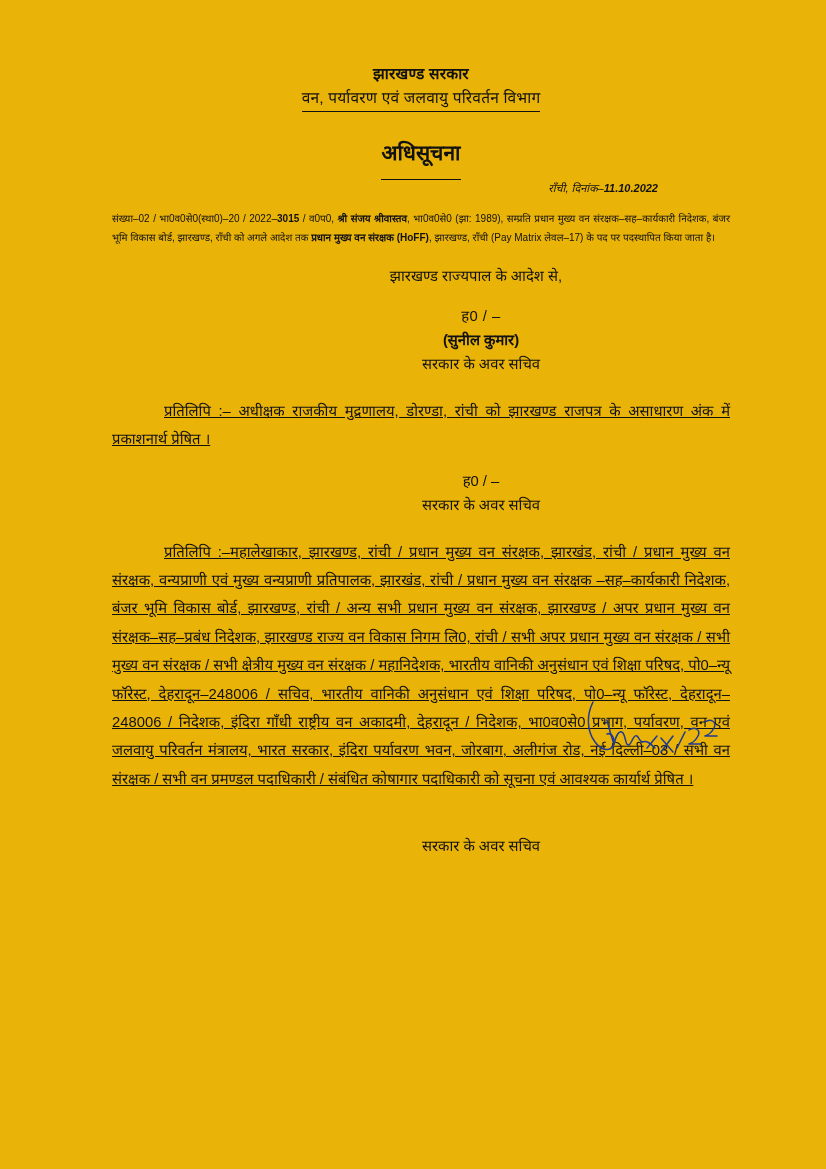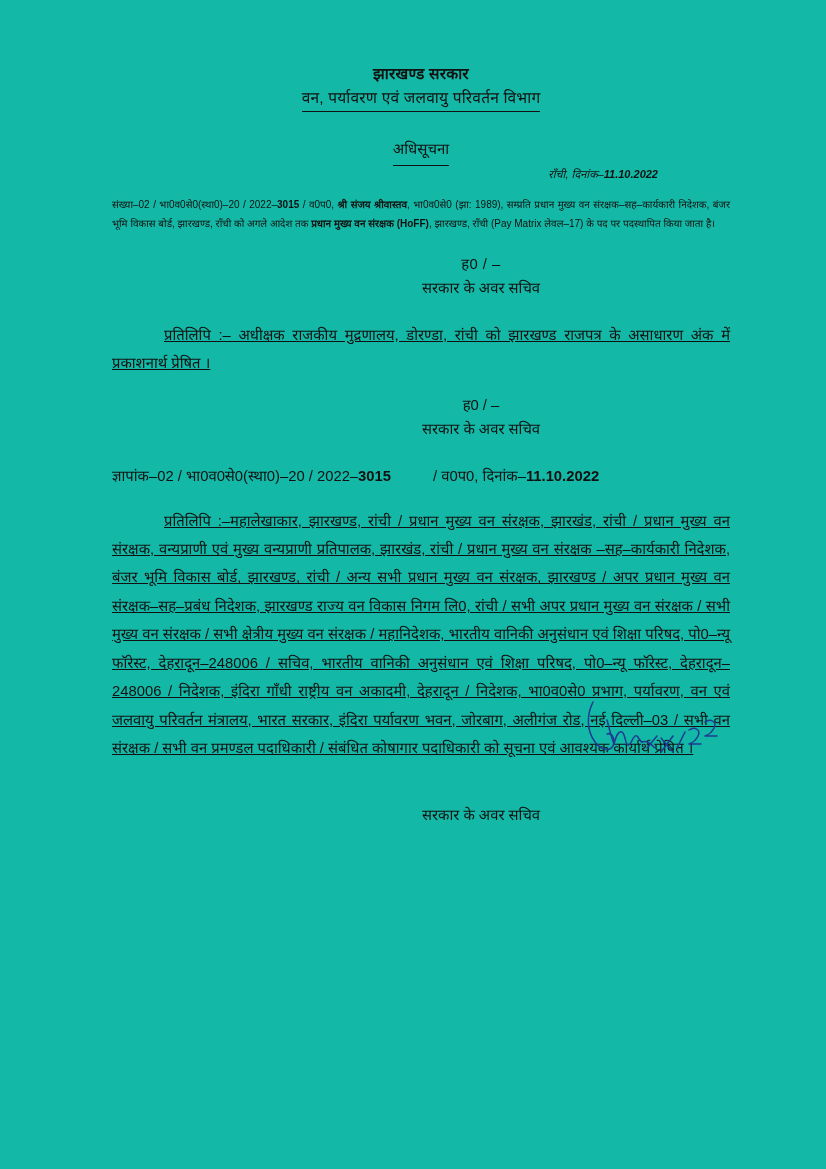--- a/index.html
+++ b/index.html
@@ -10,21 +10,21 @@
   }
   body {
     font-family: "Liberation Sans", "DejaVu Sans", sans-serif;
     color: #111111;
   }
   .page {
     position: relative;
     width: 826px;
     height: 1169px;
     margin: 0 auto;
-    background: #14b8a6;
+    background: #eab308;
     overflow: hidden;
     box-sizing: border-box;
   }
   .sheet {
     position: absolute;
     left: 0;
     top: 0;
     width: 826px;
     height: 1169px;
     padding: 52px 96px 0 112px;
@@ -50,25 +50,25 @@
     display: inline-block;
     border-bottom: 1.6px solid #111;
     padding-bottom: 1px;
     margin-top: 1px;
   }
   .notif-heading {
     text-align: center;
     margin-top: 26px;
   }
   .notif-heading span {
-    font-size: 15px;
-    font-weight: 400;
+    font-size: 21px;
+    font-weight: 700;
     display: inline-block;
     border-bottom: 1.6px solid #111;
-    padding-bottom: 7px;
+    padding-bottom: 13px;
   }
 
   .place-date {
     text-align: right;
     font-size: 11px;
     margin-top: 0;
     padding-right: 72px;
     font-weight: 500;
     font-style: italic;
   }
@@ -164,37 +164,38 @@
     </div>
 
     <div class="place-date">
       <span>राँची, दिनांक–</span><b>11.10.2022</b>
     </div>
 
     <div class="body-block">
       <p><span>संख्या–02 / भा0व0से0(स्था0)–20 / 2022–</span><span class="strong">3015</span><span> / व0प0, </span><span class="strong">श्री संजय श्रीवास्तव</span><span>, भा0व0से0 (झा: 1989), सम्प्रति प्रधान मुख्य वन संरक्षक–सह–कार्यकारी निदेशक, बंजर भूमि विकास बोर्ड, झारखण्ड, राँची को अगले आदेश तक </span><span class="strong">प्रधान मुख्य वन संरक्षक (HoFF)</span><span>, झारखण्ड, राँची (Pay Matrix लेवल–17) के पद पर पदस्थापित किया जाता है।</span></p>
     </div>
 
+    <div class="order-by">झारखण्ड राज्यपाल के आदेश से,</div>
 
     <div class="sig-block">
       <div class="ha">ह0 / –</div>
+      <div class="name">(सुनील कुमार)</div>
       <div>सरकार के अवर सचिव</div>
     </div>
 
     <div class="memo">
       <div class="memo-body"><span class="indent"></span><span>प्रतिलिपि :– अधीक्षक राजकीय मुद्रणालय, डोरण्डा, रांची को झारखण्ड राजपत्र के असाधारण अंक में प्रकाशनार्थ प्रेषित ।</span></div>
     </div>
 
     <div class="ha-center">
       <div>ह0 / –</div>
       <div>सरकार के अवर सचिव</div>
     </div>
 
     <div class="memo">
-      <div class="memo-line"><span>ज्ञापांक–02 / भा0व0से0(स्था0)–20 / 2022–</span><span class="num">3015</span><span class="gap"></span><span>/ </span><span>व0प0, दिनांक–</span><b>11.10.2022</b></div>
       <div class="memo-body"><span class="indent"></span><span>प्रतिलिपि :–महालेखाकार, झारखण्ड, रांची / प्रधान मुख्य वन संरक्षक, झारखंड, रांची / प्रधान मुख्य वन संरक्षक, वन्यप्राणी एवं मुख्य वन्यप्राणी प्रतिपालक, झारखंड, रांची / प्रधान मुख्य वन संरक्षक –सह–कार्यकारी निदेशक, बंजर भूमि विकास बोर्ड, झारखण्ड, रांची / अन्य सभी प्रधान मुख्य वन संरक्षक, झारखण्ड / अपर प्रधान मुख्य वन संरक्षक–सह–प्रबंध निदेशक, झारखण्ड राज्य वन विकास निगम लि0, रांची / सभी अपर प्रधान मुख्य वन संरक्षक / सभी मुख्य वन संरक्षक / सभी क्षेत्रीय मुख्य वन संरक्षक / महानिदेशक, भारतीय वानिकी अनुसंधान एवं शिक्षा परिषद, पो0–न्यू फॉरेस्ट, देहरादून–248006 / सचिव, भारतीय वानिकी अनुसंधान एवं शिक्षा परिषद, पो0–न्यू फॉरेस्ट, देहरादून–248006 / निदेशक, इंदिरा गाँधी राष्ट्रीय वन अकादमी, देहरादून / निदेशक, भा0व0से0 प्रभाग, पर्यावरण, वन एवं जलवायु परिवर्तन मंत्रालय, भारत सरकार, इंदिरा पर्यावरण भवन, जोरबाग, अलीगंज रोड, नई दिल्ली–03 / सभी वन संरक्षक / सभी वन प्रमण्डल पदाधिकारी / संबंधित कोषागार पदाधिकारी को सूचना एवं आवश्यक कार्यार्थ प्रेषित ।</span></div>
     </div>
 
     <div class="final-sign">
       <div>सरकार के अवर सचिव</div>
     </div>
 
   </div>
 
   <svg class="signature" viewBox="0 0 150 62" xmlns="http://www.w3.org/2000/svg">

